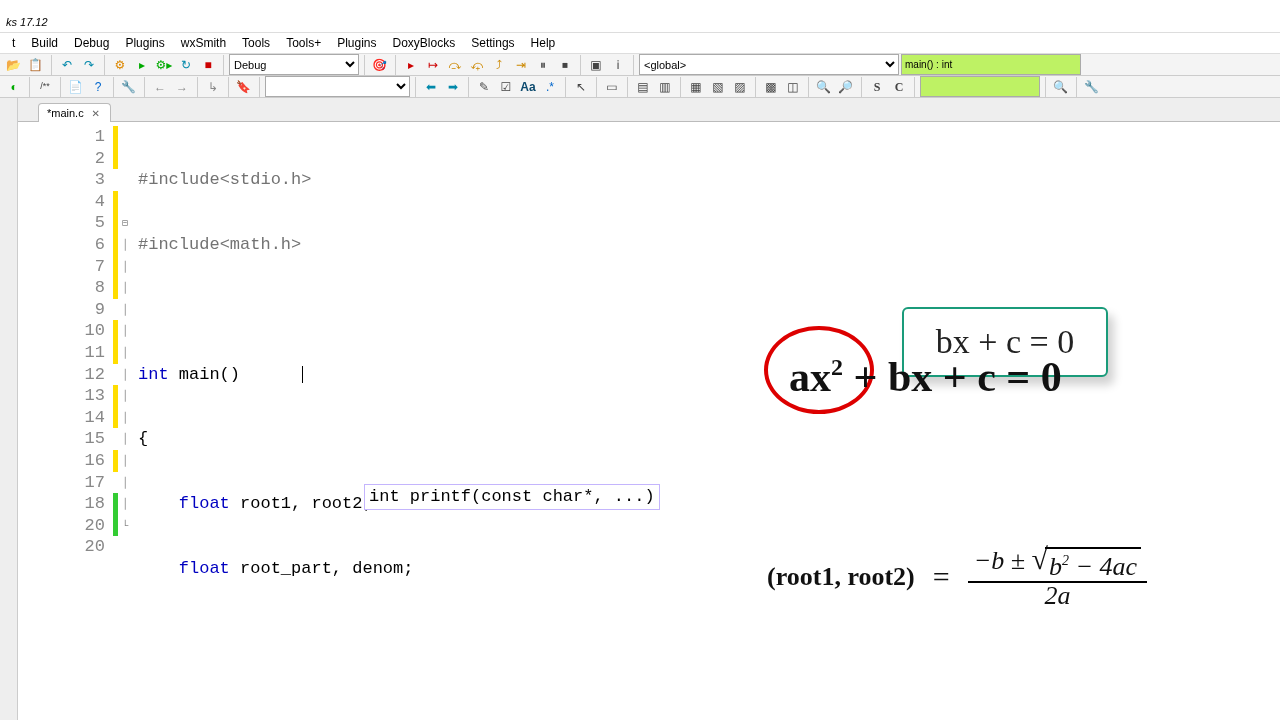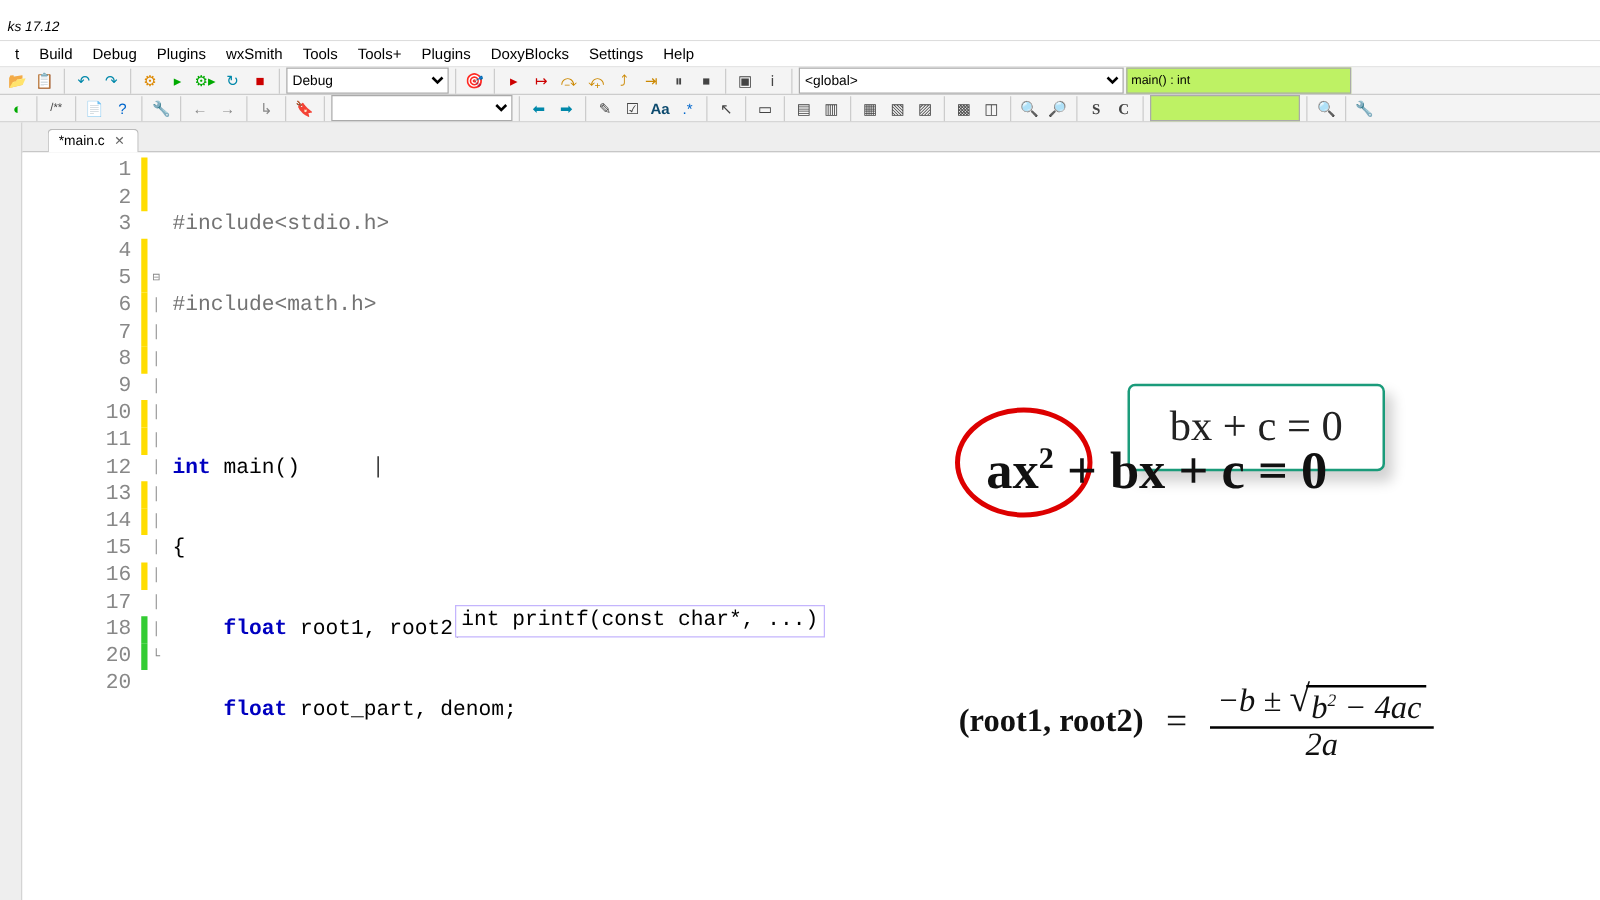--- a/index.html
+++ b/index.html
@@ -26,21 +26,21 @@
   .gutter .ln { height: 21.6px; }
   .chgbar { width: 5px; background: #fff; padding-top: 4px; }
   .chgbar div { height: 21.6px; }
   .chg-y { background: #fd0; }
   .chg-g { background: #3c3; }
   .foldcol { width: 14px; padding-top: 4px; font-family: monospace; font-size: 10px; color: #888; line-height: 21.6px; }
   .foldcol div { height: 21.6px; text-align: center; }
   .code { flex: 1; padding: 4px 6px; font-family: "Courier New", monospace; font-size: 17px; line-height: 21.6px; white-space: pre; position: relative; }
   .code .row { height: 21.6px; }
   .kw-green { color: #737373; }
-  .kw-blue  { color: #0000c0; font-weight: bold; }
+  .kw-blue  { color: #0000c0; font-weight: normal; }
   .cursor   { display: inline-block; width: 1px; height: 17px; background: #000; vertical-align: middle; margin: 0 1px; }
 
   .tooltip { position: absolute; border: 1px solid #c4b5fd; background: #fff; font-family: "Courier New", monospace; font-size: 17px; padding: 1px 4px; left: 232px; top: 362px; }
 
   
   .overlay { position: absolute; pointer-events: none; }
 
   .linear-box {
     left: 770px; top: 140px; width: 206px; height: 70px;
     border: 2px solid #1a9b7a; border-radius: 6px;

